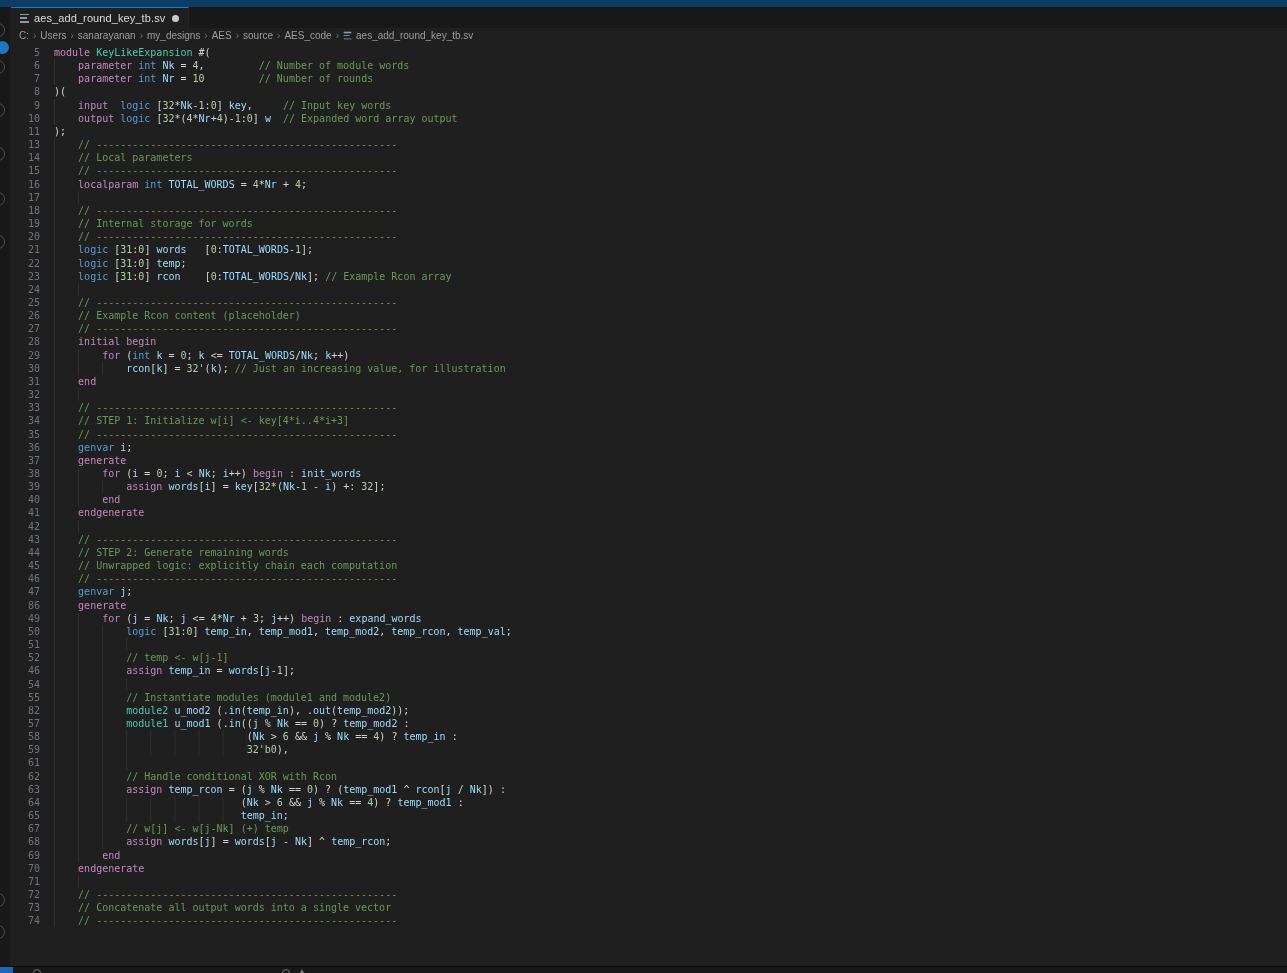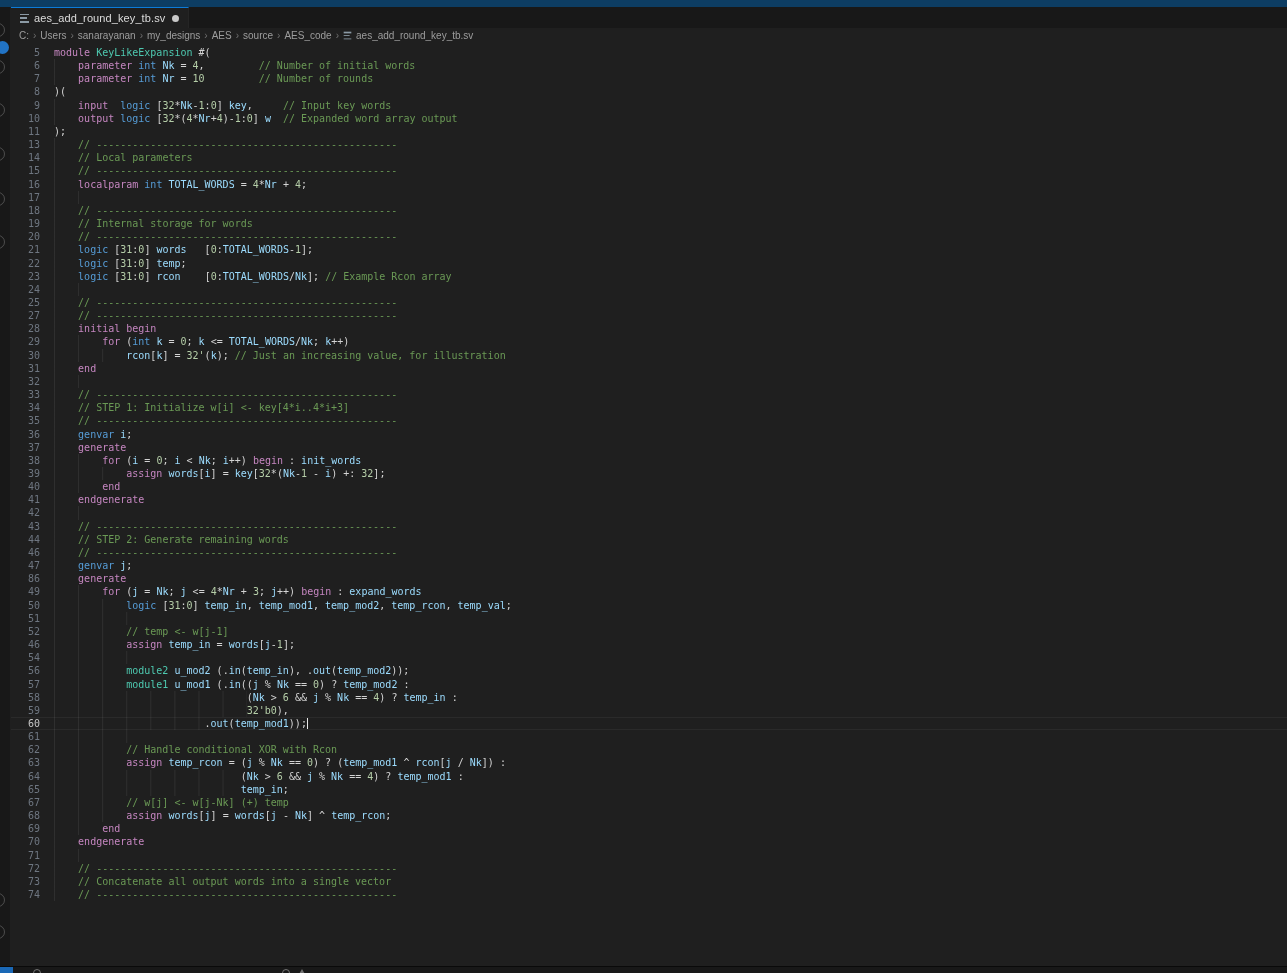--- a/index.html
+++ b/index.html
@@ -108,21 +108,21 @@
       </div>
 
     <div class="editor">
       <div>
           <div class="line">
             <div class="gut">5</div>
             <div class="code"><span class="tok"><span class="k">module</span> <span class="f">KeyLikeExpansion</span> <span class="o">#</span><span class="o">(</span></span></div>
           </div>
           <div class="line">
             <div class="gut">6</div>
-            <div class="code"><span class="guides" style="width: 4ch;"></span><span class="tok">    <span class="k">parameter</span> <span class="t">int</span> <span class="v">Nk</span> <span class="o">=</span> <span class="n">4</span><span class="o">,</span>         <span class="c">// Number of initial words</span></span></div>
+            <div class="code"><span class="guides" style="width: 4ch;"></span><span class="tok">    <span class="k">parameter</span> <span class="t">int</span> <span class="v">Nk</span> <span class="o">=</span> <span class="n">4</span><span class="o">,</span>         <span class="c">// Number of module words</span></span></div>
           </div>
           <div class="line">
             <div class="gut">7</div>
             <div class="code"><span class="guides" style="width: 4ch;"></span><span class="tok">    <span class="k">parameter</span> <span class="t">int</span> <span class="v">Nr</span> <span class="o">=</span> <span class="n">10</span>         <span class="c">// Number of rounds</span></span></div>
           </div>
           <div class="line">
             <div class="gut">8</div>
             <div class="code"><span class="tok"><span class="o">)</span><span class="o">(</span></span></div>
           </div>
           <div class="line">
@@ -183,20 +183,24 @@
           </div>
           <div class="line">
             <div class="gut">24</div>
             <div class="code"><span class="guides" style="width: 8ch;"></span><span class="tok"></span></div>
           </div>
           <div class="line">
             <div class="gut">25</div>
             <div class="code"><span class="guides" style="width: 4ch;"></span><span class="tok">    <span class="c">// --------------------------------------------------</span></span></div>
           </div>
           <div class="line">
+            <div class="gut">26</div>
+            <div class="code"><span class="guides" style="width: 4ch;"></span><span class="tok">    <span class="c">// Example Rcon content (placeholder)</span></span></div>
+          </div>
+          <div class="line">
             <div class="gut">27</div>
             <div class="code"><span class="guides" style="width: 4ch;"></span><span class="tok">    <span class="c">// --------------------------------------------------</span></span></div>
           </div>
           <div class="line">
             <div class="gut">28</div>
             <div class="code"><span class="guides" style="width: 4ch;"></span><span class="tok">    <span class="k">initial</span> <span class="k">begin</span></span></div>
           </div>
           <div class="line">
             <div class="gut">29</div>
             <div class="code"><span class="guides" style="width: 8ch;"></span><span class="tok">        <span class="k">for</span> <span class="o">(</span><span class="t">int</span> <span class="v">k</span> <span class="o">=</span> <span class="n">0</span><span class="o">;</span> <span class="v">k</span> <span class="o">&lt;</span><span class="o">=</span> <span class="v">TOTAL_WORDS</span><span class="o">/</span><span class="v">Nk</span><span class="o">;</span> <span class="v">k</span><span class="o">+</span><span class="o">+</span><span class="o">)</span></span></div>
@@ -255,20 +259,24 @@
           </div>
           <div class="line">
             <div class="gut">43</div>
             <div class="code"><span class="guides" style="width: 4ch;"></span><span class="tok">    <span class="c">// --------------------------------------------------</span></span></div>
           </div>
           <div class="line">
             <div class="gut">44</div>
             <div class="code"><span class="guides" style="width: 4ch;"></span><span class="tok">    <span class="c">// STEP 2: Generate remaining words</span></span></div>
           </div>
           <div class="line">
+            <div class="gut">45</div>
+            <div class="code"><span class="guides" style="width: 4ch;"></span><span class="tok">    <span class="c">// Unwrapped logic: explicitly chain each computation</span></span></div>
+          </div>
+          <div class="line">
             <div class="gut">46</div>
             <div class="code"><span class="guides" style="width: 4ch;"></span><span class="tok">    <span class="c">// --------------------------------------------------</span></span></div>
           </div>
           <div class="line">
             <div class="gut">47</div>
             <div class="code"><span class="guides" style="width: 4ch;"></span><span class="tok">    <span class="t">genvar</span> <span class="v">j</span><span class="o">;</span></span></div>
           </div>
           <div class="line">
             <div class="gut">86</div>
             <div class="code"><span class="guides" style="width: 4ch;"></span><span class="tok">    <span class="k">generate</span></span></div>
@@ -291,38 +299,38 @@
           </div>
           <div class="line">
             <div class="gut">46</div>
             <div class="code"><span class="guides" style="width: 12ch;"></span><span class="tok">            <span class="k">assign</span> <span class="v">temp_in</span> <span class="o">=</span> <span class="v">words</span><span class="o">[</span><span class="v">j</span><span class="o">-</span><span class="n">1</span><span class="o">]</span><span class="o">;</span></span></div>
           </div>
           <div class="line">
             <div class="gut">54</div>
             <div class="code"><span class="guides" style="width: 16ch;"></span><span class="tok"></span></div>
           </div>
           <div class="line">
-            <div class="gut">56</div>
+            <div class="gut">55</div>
+            <div class="code"><span class="guides" style="width: 12ch;"></span><span class="tok">            <span class="c">// Instantiate modules (module1 and module2)</span></span></div>
+          </div>
+          <div class="line">
+            <div class="gut">82</div>
             <div class="code"><span class="guides" style="width: 12ch;"></span><span class="tok">            <span class="f">module2</span> <span class="v">u_mod2</span> <span class="o">(</span><span class="o">.</span><span class="v">in</span><span class="o">(</span><span class="v">temp_in</span><span class="o">)</span><span class="o">,</span> <span class="o">.</span><span class="v">out</span><span class="o">(</span><span class="v">temp_mod2</span><span class="o">)</span><span class="o">)</span><span class="o">;</span></span></div>
           </div>
           <div class="line">
             <div class="gut">57</div>
             <div class="code"><span class="guides" style="width: 12ch;"></span><span class="tok">            <span class="f">module1</span> <span class="v">u_mod1</span> <span class="o">(</span><span class="o">.</span><span class="v">in</span><span class="o">(</span><span class="o">(</span><span class="v">j</span> <span class="o">%</span> <span class="v">Nk</span> <span class="o">=</span><span class="o">=</span> <span class="n">0</span><span class="o">)</span> <span class="o">?</span> <span class="v">temp_mod2</span> <span class="o">:</span></span></div>
           </div>
           <div class="line">
             <div class="gut">58</div>
             <div class="code"><span class="guides" style="width: 32ch;"></span><span class="tok">                                <span class="o">(</span><span class="v">Nk</span> <span class="o">&gt;</span> <span class="n">6</span> <span class="o">&amp;</span><span class="o">&amp;</span> <span class="v">j</span> <span class="o">%</span> <span class="v">Nk</span> <span class="o">=</span><span class="o">=</span> <span class="n">4</span><span class="o">)</span> <span class="o">?</span> <span class="v">temp_in</span> <span class="o">:</span></span></div>
           </div>
           <div class="line">
             <div class="gut">59</div>
             <div class="code"><span class="guides" style="width: 32ch;"></span><span class="tok">                                <span class="n">32'b0</span><span class="o">)</span><span class="o">,</span></span></div>
-          </div>
-          <div class="line active">
-            <div class="gut">60</div>
-            <div class="code"><span class="guides" style="width: 25ch;"></span><span class="tok">                         <span class="o">.</span><span class="v">out</span><span class="o">(</span><span class="v">temp_mod1</span><span class="o">)</span><span class="o">)</span><span class="o">;</span></span><span class="cursor" style="left: 42ch;"></span></div>
           </div>
           <div class="line">
             <div class="gut">61</div>
             <div class="code"><span class="guides" style="width: 16ch;"></span><span class="tok"></span></div>
           </div>
           <div class="line">
             <div class="gut">62</div>
             <div class="code"><span class="guides" style="width: 12ch;"></span><span class="tok">            <span class="c">// Handle conditional XOR with Rcon</span></span></div>
           </div>
           <div class="line">

